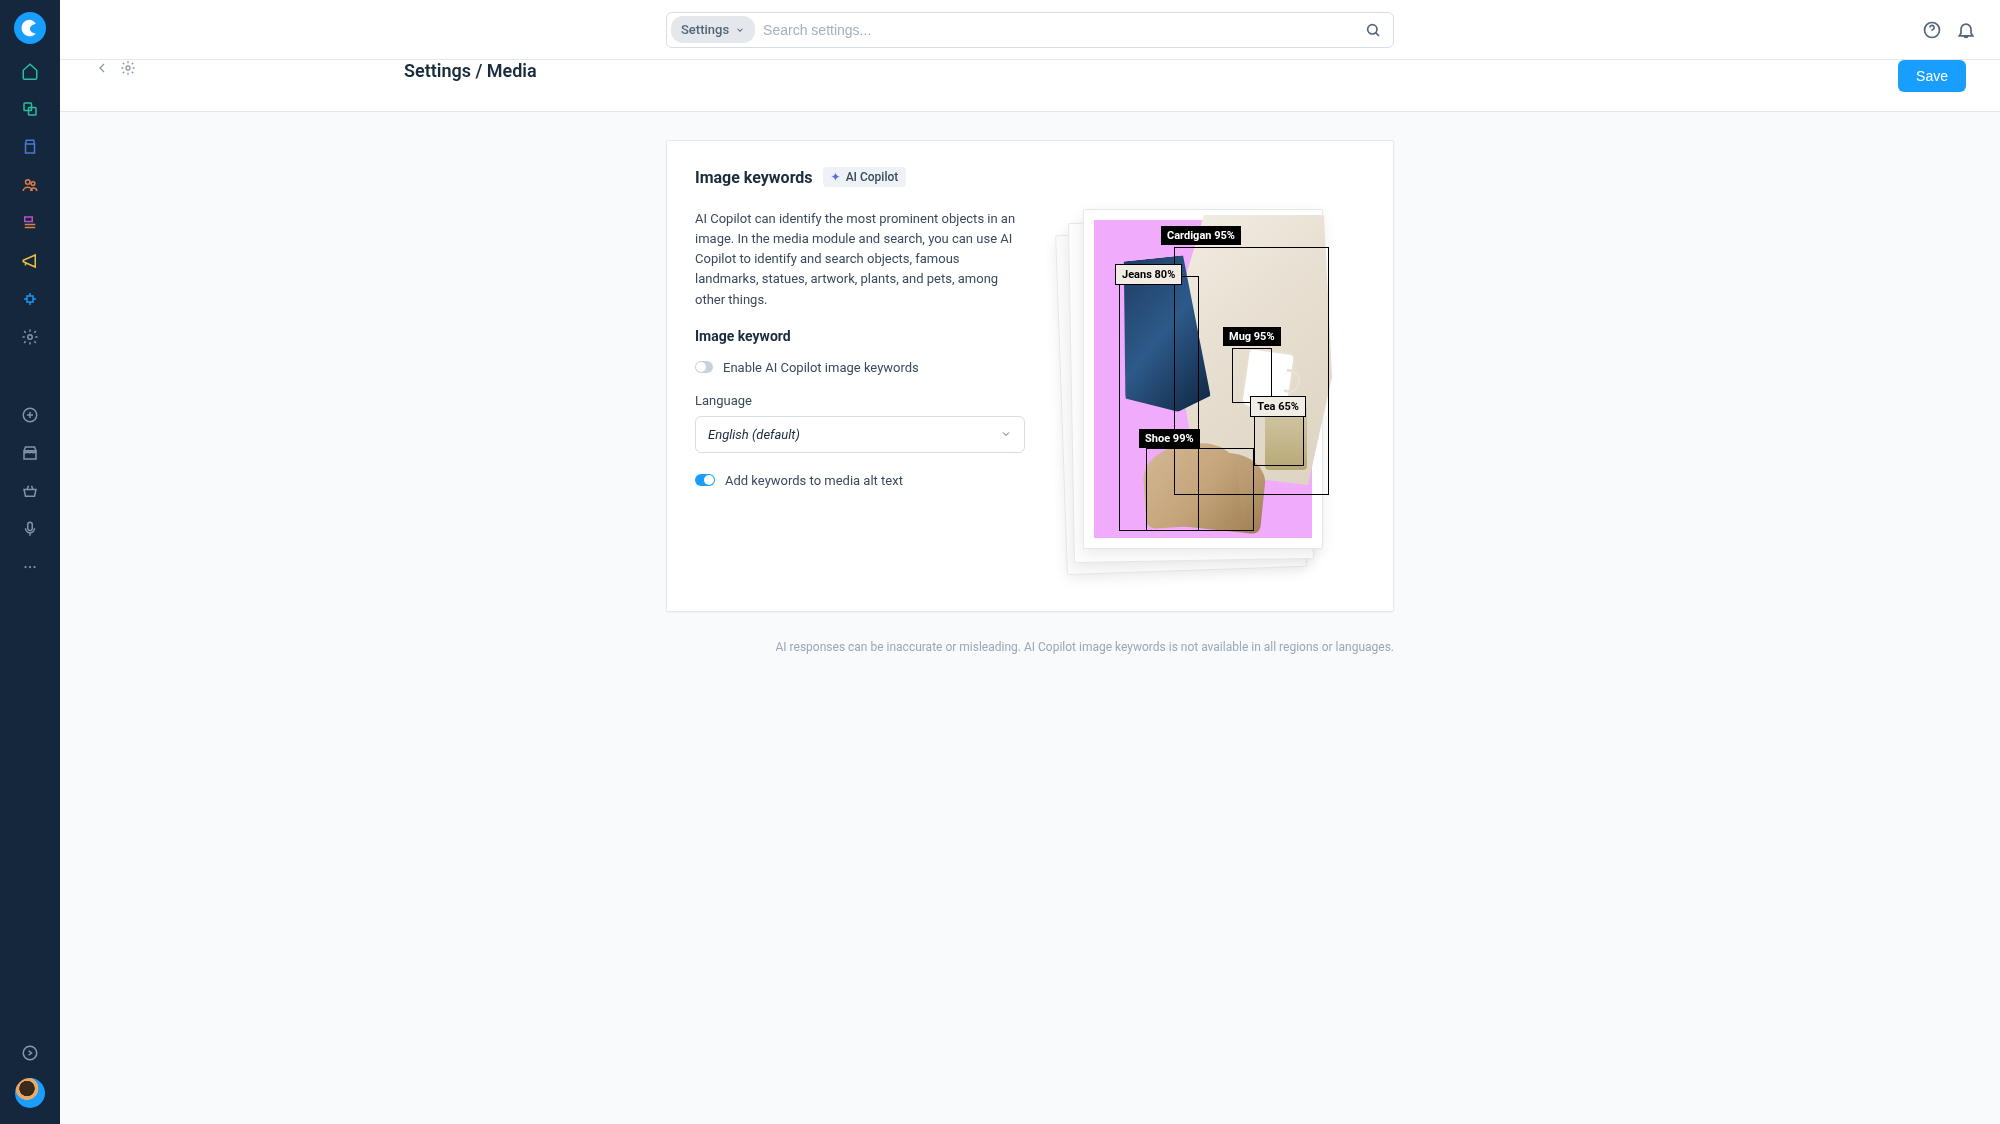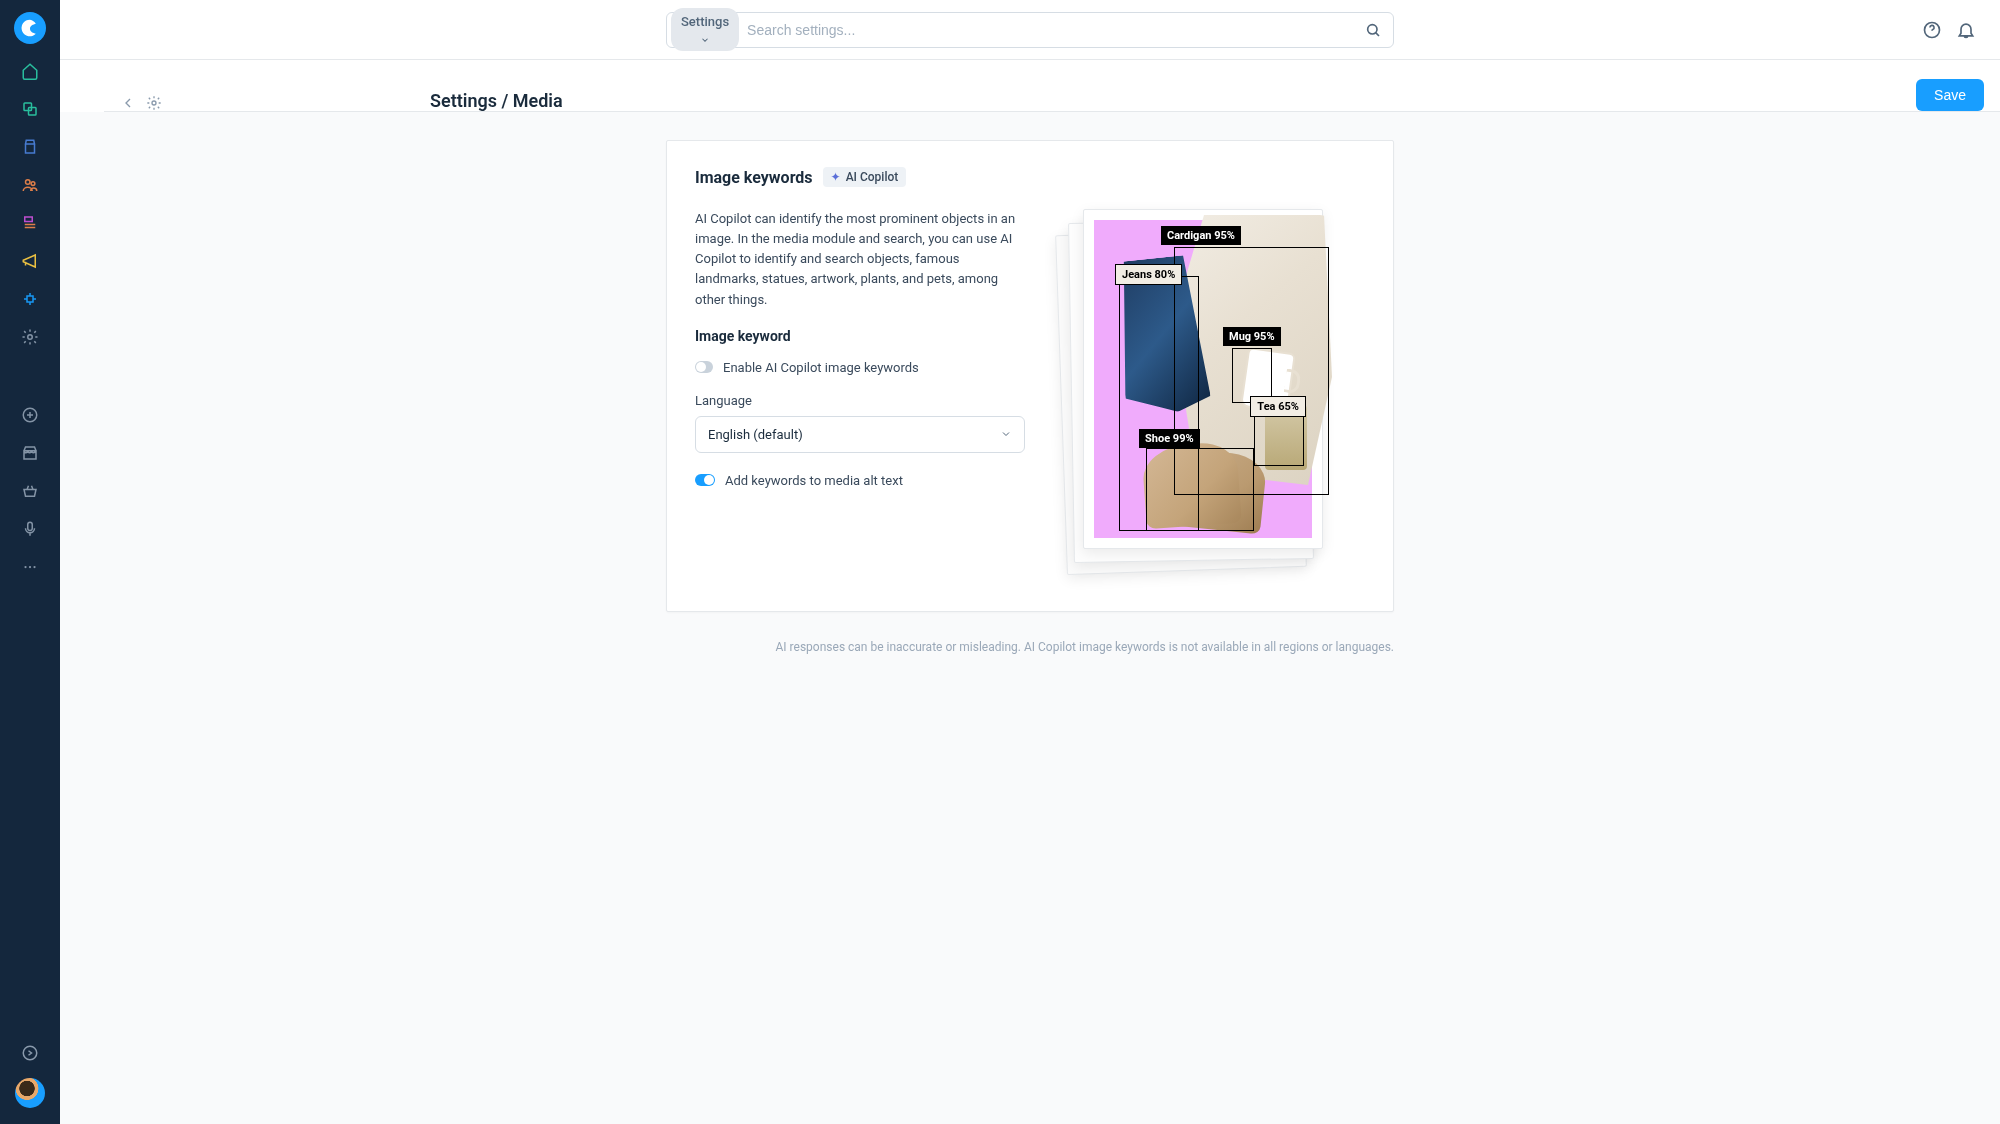--- a/index.html
+++ b/index.html
@@ -16,30 +16,30 @@
 .sidebar-bottom { margin-top: auto; display: flex; flex-direction: column; align-items: center; gap: 16px; }
 .collapse-btn { width: 18px; height: 18px; color: #9aa8b8; cursor: pointer; }
 .avatar { width: 30px; height: 30px; border-radius: 50%; background: radial-gradient(circle at 40% 35%, #3a2a1a 0%, #3a2a1a 28%, #e8a86a 30%, #e8a86a 42%, #189eff 44%); cursor: pointer; margin-bottom: 4px; }
 
 
 .main { flex: 1; display: flex; flex-direction: column; background: #fff; overflow: hidden; }
 
 
 .topbar { height: 60px; border-bottom: 1px solid #e5e8eb; display: flex; align-items: center; padding: 0 24px; gap: 16px; }
 .search-wrap { margin: 0 auto; width: 728px; height: 36px; border: 1px solid #d6dde4; border-radius: 6px; display: flex; align-items: center; padding: 4px; gap: 8px; }
-.search-scope { background: #e4e8ed; color: #52667a; font-size: 13px; font-weight: 500; border-radius: 12px; padding: 6px 10px; display: flex; align-items: center; gap: 6px; cursor: pointer; flex-direction: column; }
+.search-scope { background: #e4e8ed; color: #52667a; font-size: 13px; font-weight: 500; border-radius: 12px; padding: 6px 10px; display: flex; align-items: center; gap: 6px; cursor: pointer; }
 .search-scope .chev { width: 10px; height: 10px; }
 .search-input { flex: 1; border: none; outline: none; font-size: 14px; color: #1a2b3c; background: transparent; }
 .search-input::placeholder { color: #a3b0be; }
 .search-icon { width: 16px; height: 16px; color: #52667a; margin-right: 8px; cursor: pointer; }
 .topbar-actions { display: flex; gap: 14px; align-items: center; margin-left: auto; }
 .topbar-icon { width: 20px; height: 20px; color: #52667a; cursor: pointer; }
 
 
-.subheader { display: flex; align-items: flex-end; padding: 0 16px; height: 52px; border-bottom: 1px solid #e5e8eb; margin-left: 44px; }
+.subheader { display: flex; align-items: flex-start; padding: 0 34px; height: 52px; border-bottom: 1px solid #e5e8eb; }
 .sub-left { display: flex; align-items: center; gap: 10px; width: 310px; }
 .back-btn { width: 16px; height: 16px; color: #8a9aac; cursor: pointer; }
 .gear-btn { width: 16px; height: 16px; color: #8a9aac; cursor: pointer; }
 .breadcrumb { font-size: 18px; font-weight: 600; color: #1a2b3c; }
 .save-btn { margin-left: auto; background: #189eff; color: #fff; border: none; border-radius: 6px; padding: 8px 18px; font-size: 14px; font-weight: 500; cursor: pointer; }
 
 
 .content-scroll { flex: 1; overflow-y: auto; background: #f9fafb; }
 .content-center { width: 728px; margin: 28px auto 40px; }
 .card { background: #fff; border: 1px solid #e5e8eb; border-radius: 2px; padding: 26px 28px 32px; box-shadow: 0 1px 2px rgba(0,0,0,0.03); }
@@ -55,21 +55,21 @@
 .subhead { font-size: 14px; font-weight: 700; margin-bottom: 16px; }
 
 .switch-row { display: flex; align-items: center; gap: 10px; margin-bottom: 18px; }
 .switch { position: relative; width: 18px; height: 12px; border-radius: 10px; background: #c9d2db; cursor: pointer; flex-shrink: 0; }
 .switch::after { content: ""; position: absolute; left: 1px; top: 1px; width: 10px; height: 10px; background: #fff; border-radius: 50%; transition: left 0.15s; }
 .switch.on { width: 20px; background: #189eff; }
 .switch.on::after { left: 9px; }
 .switch-label { font-size: 13px; color: #3a4a5c; }
 
 .field-label { font-size: 13px; color: #3a4a5c; margin-bottom: 8px; }
-.select { border: 1px solid #d6dde4; border-radius: 6px; padding: 10px 12px; display: flex; align-items: center; justify-content: space-between; cursor: pointer; margin-bottom: 20px; font-size: 13px; }
+.select { border: 1px solid #d6dde4; border-radius: 6px; padding: 10px 12px; display: flex; align-items: center; justify-content: space-between; cursor: pointer; margin-bottom: 20px; font-size: 13px; font-style: italic; }
 .select .chev { width: 12px; height: 12px; color: #52667a; }
 
 
 .card-right { flex: 1; display: flex; align-items: center; justify-content: center; }
 .stack { position: relative; width: 260px; height: 370px; }
 .stack-layer { position: absolute; background: #fff; border: 1px solid #e5e8eb; border-radius: 2px; box-shadow: 0 4px 14px rgba(0,0,0,0.08); }
 .l3 { width: 240px; height: 340px; left: -22px; top: 22px; transform: rotate(-2deg); background:#fbfbfb;}
 .l2 { width: 240px; height: 340px; left: -12px; top: 12px; transform: rotate(-1deg); background:#fdfdfd;}
 .l1 { width: 240px; height: 340px; left: 0; top: 0; padding: 10px; }
 .flatlay { position: relative; width: 100%; height: 100%; background: #f0abfc; overflow: visible; }

